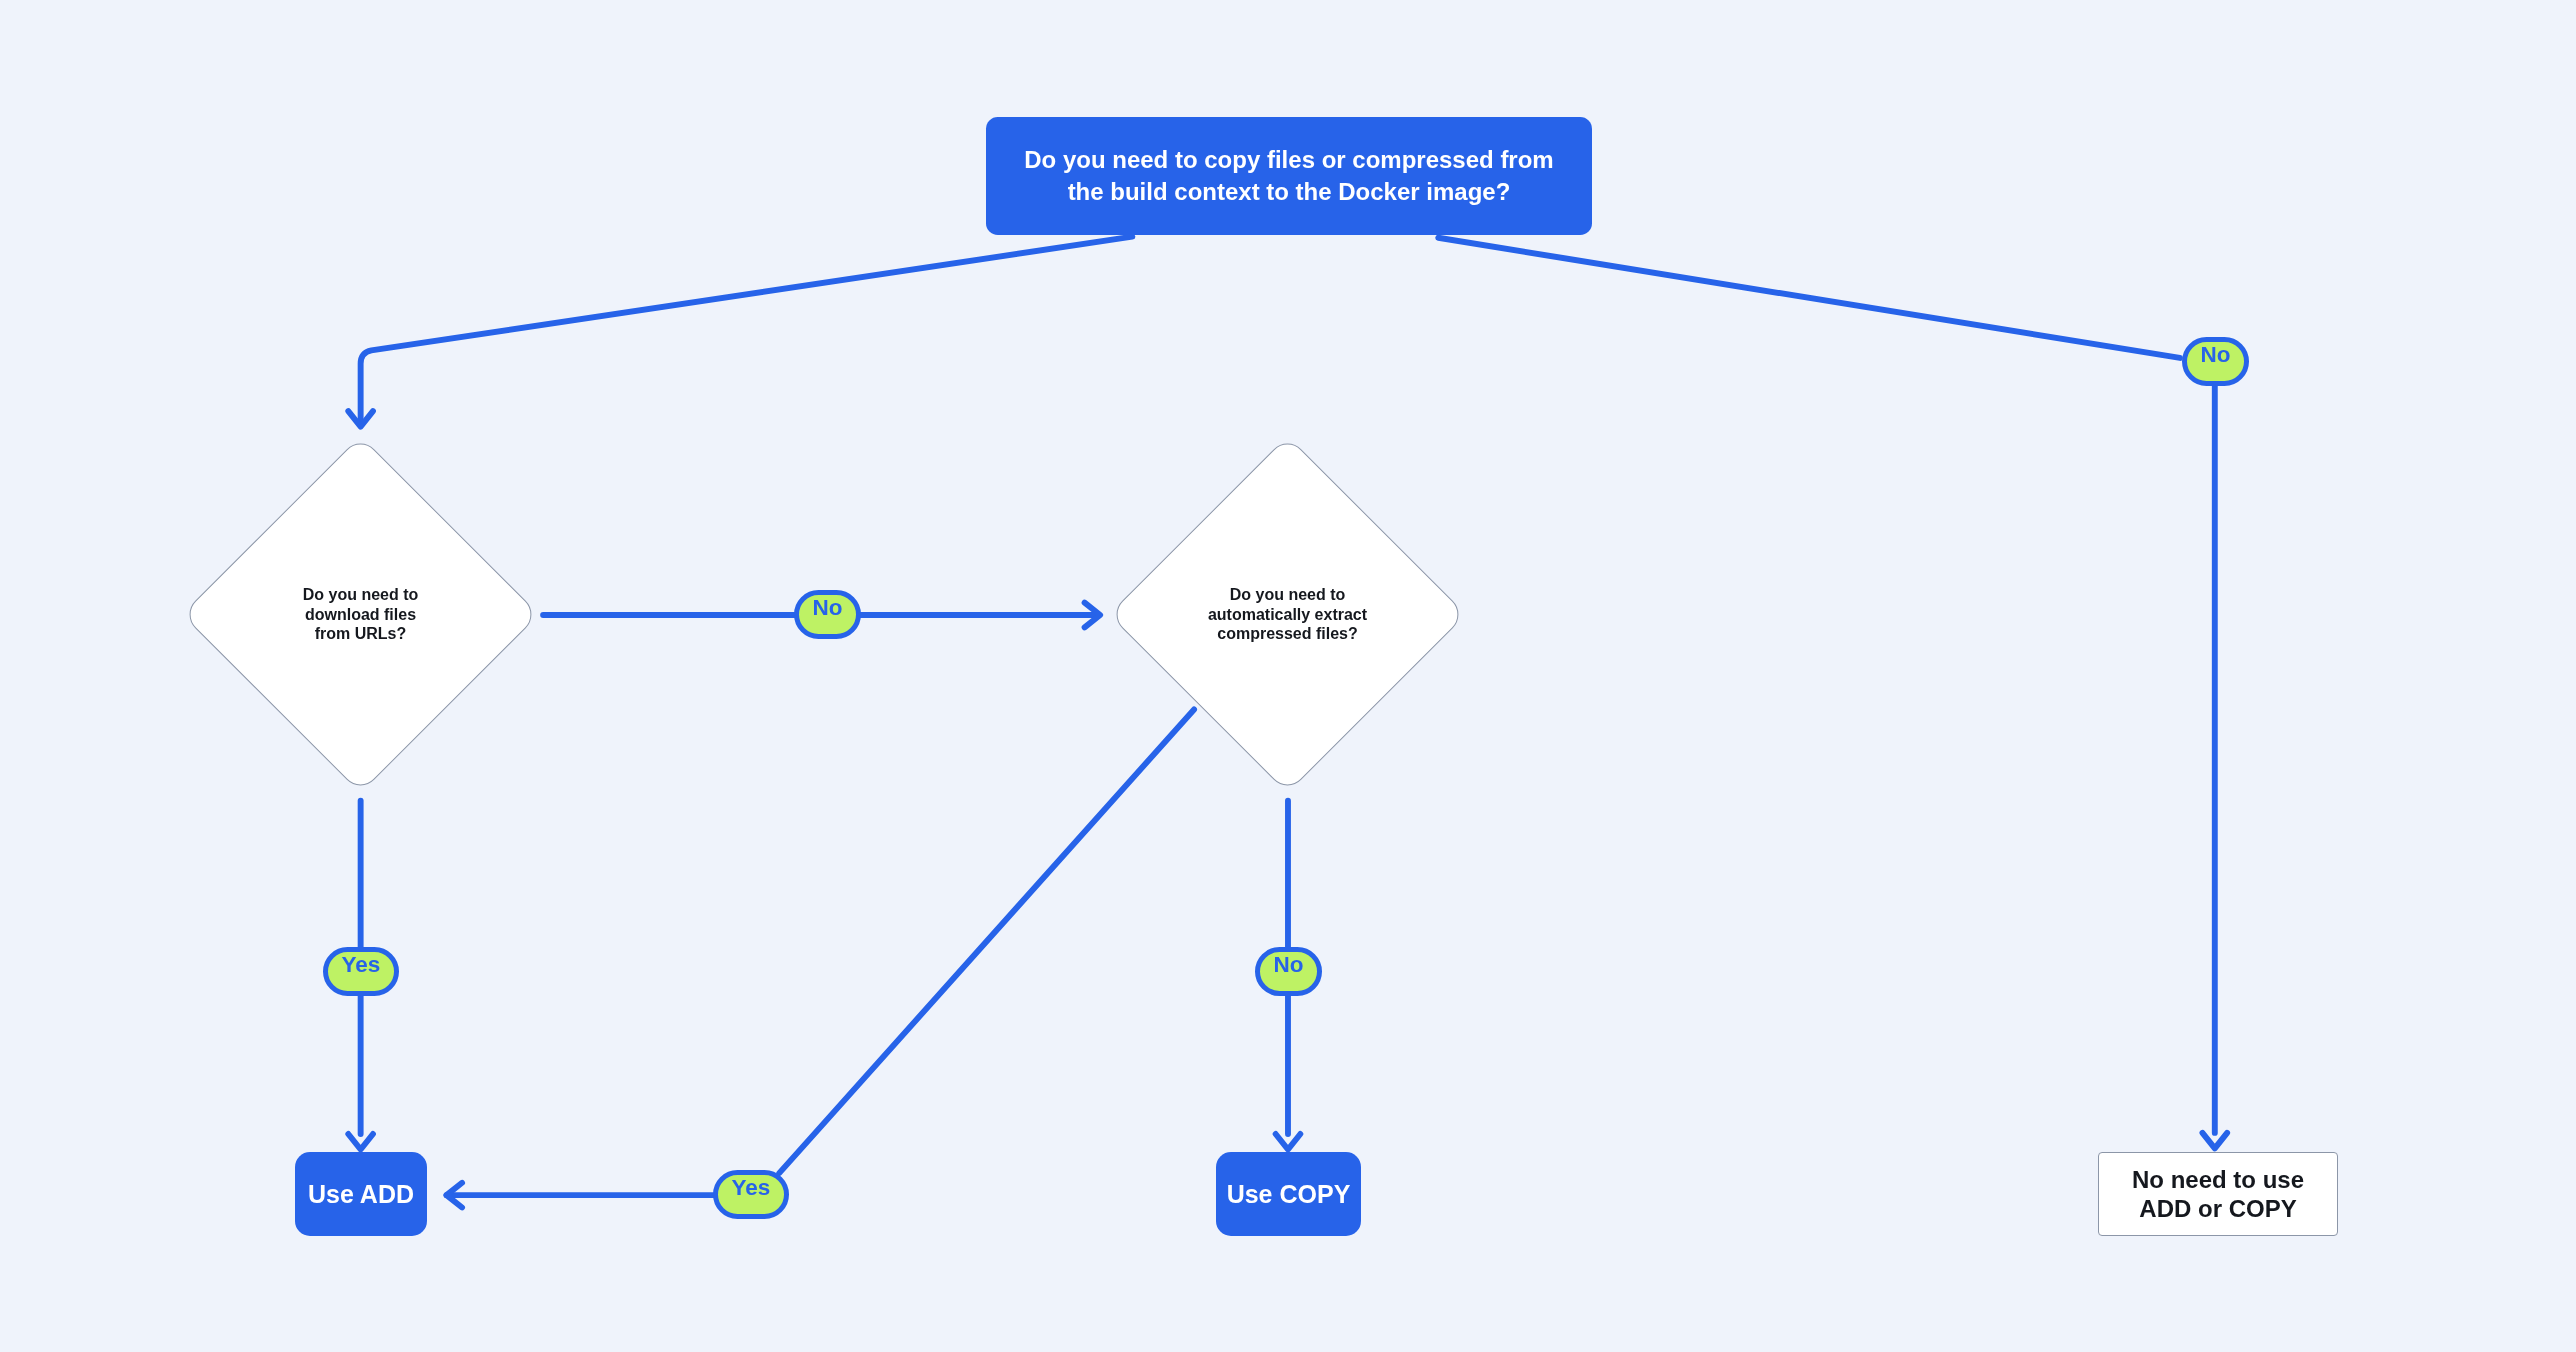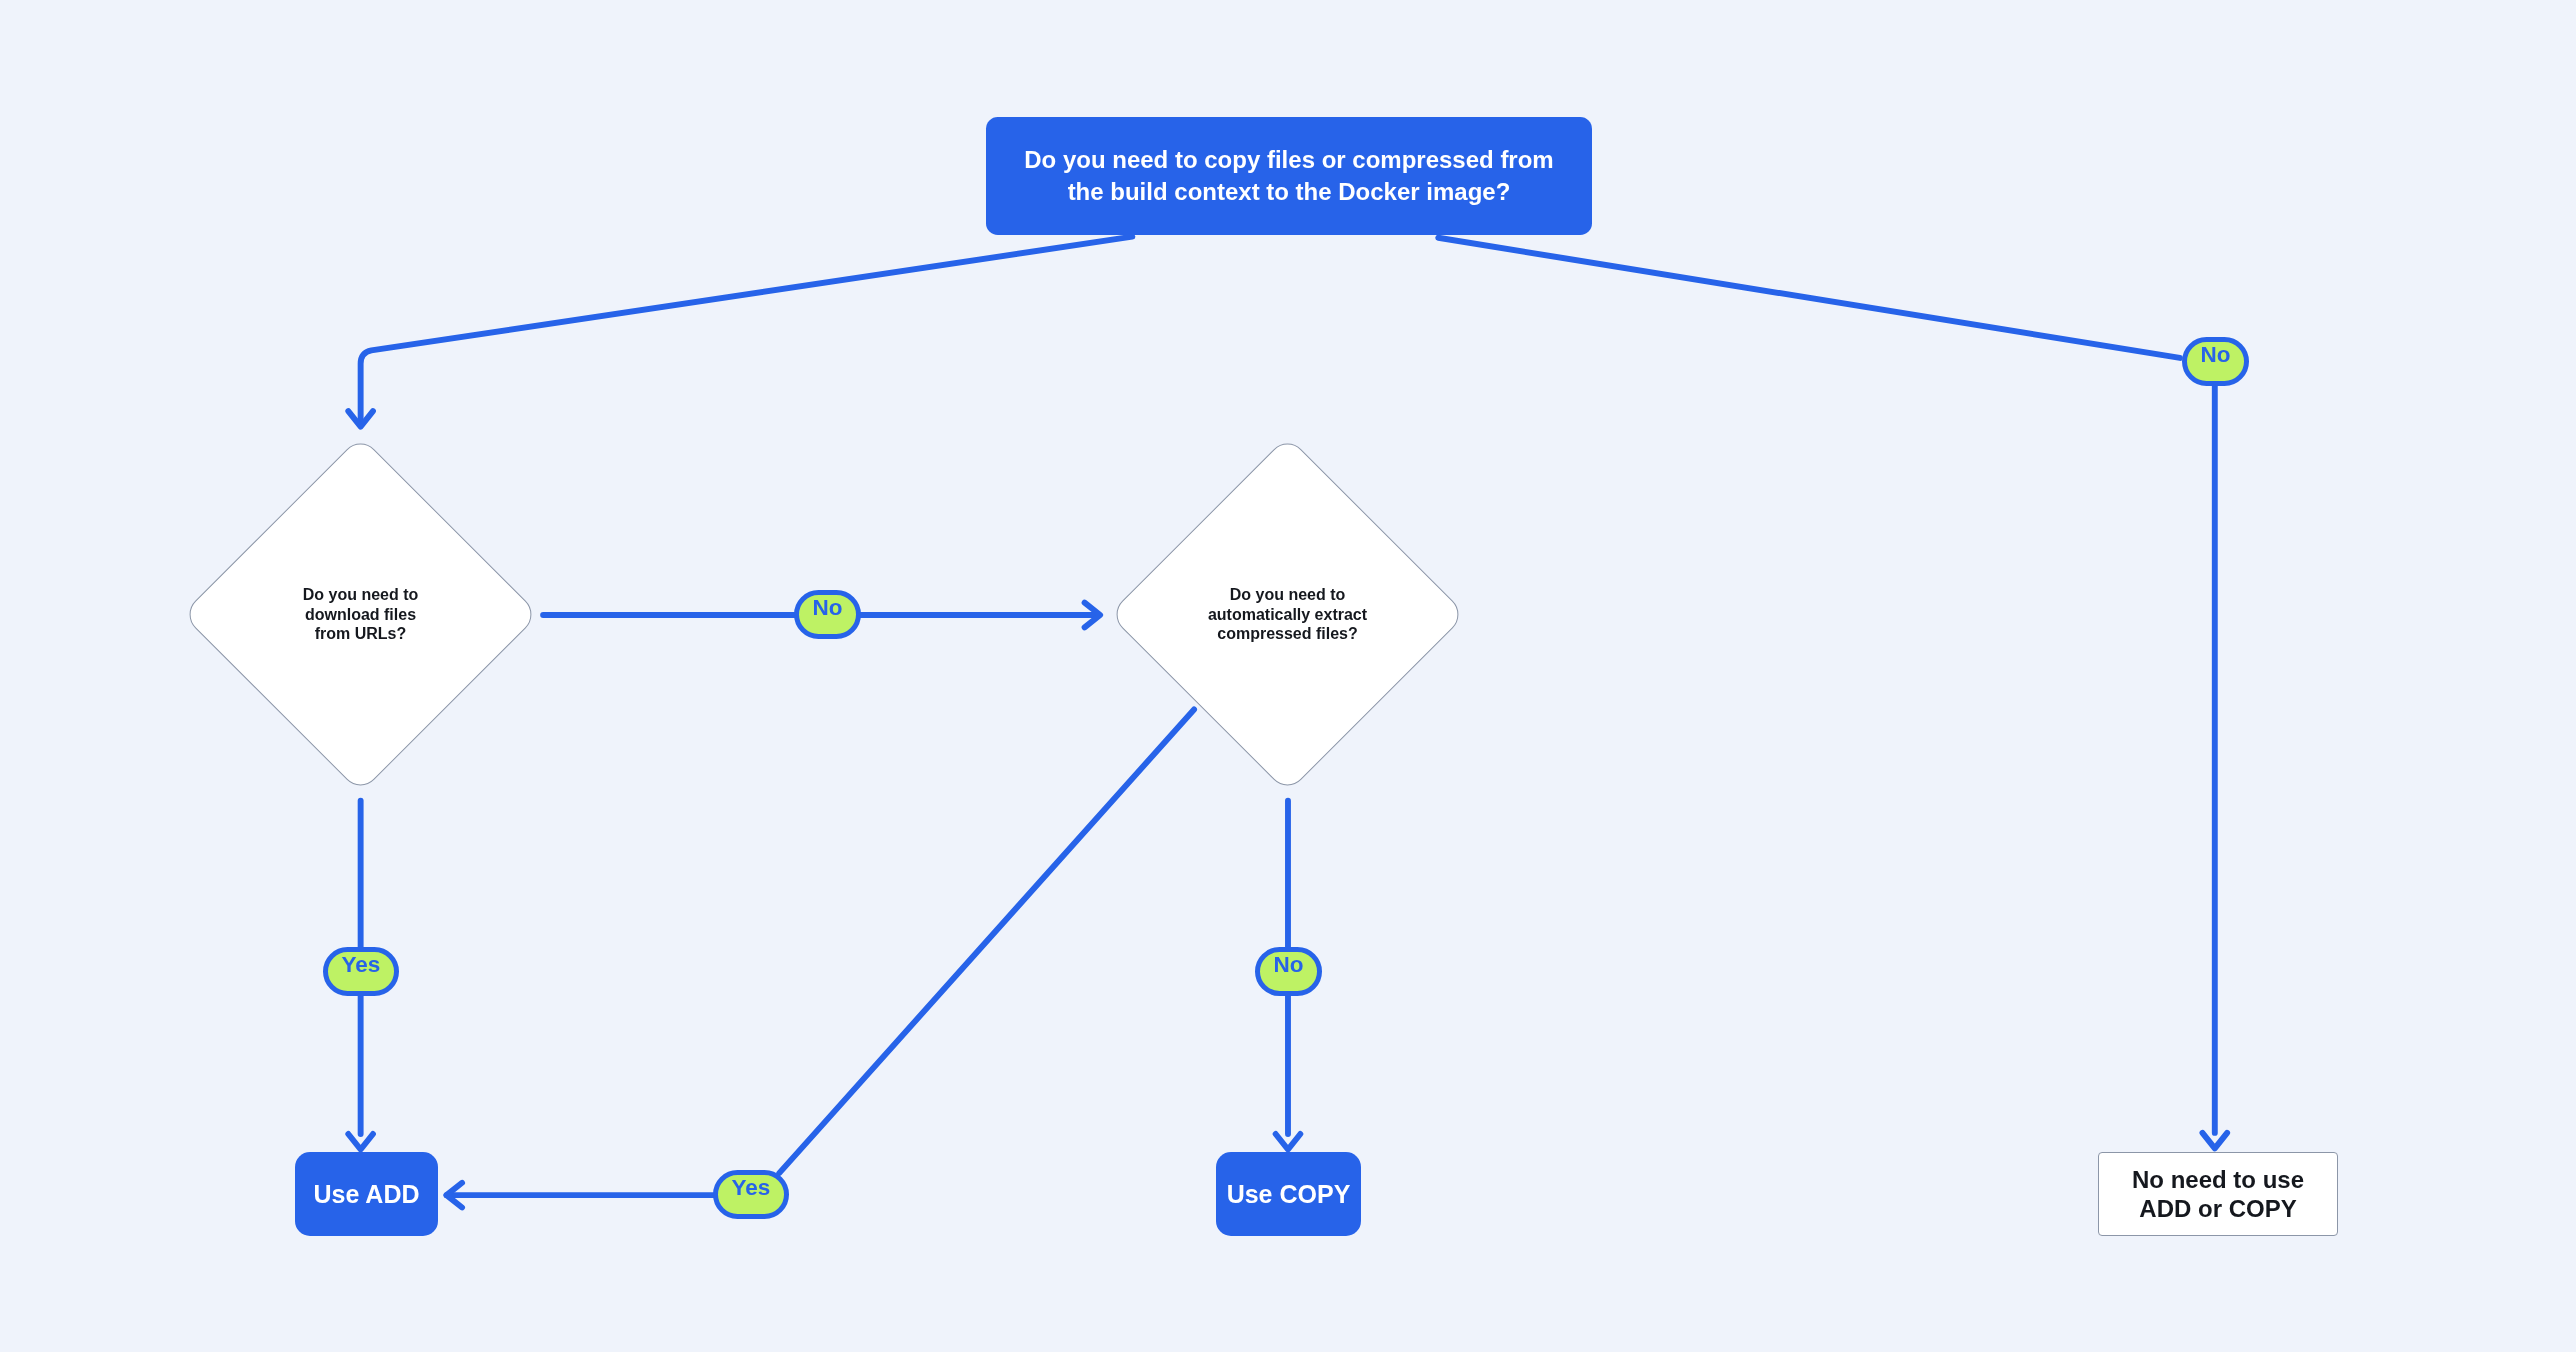--- a/index.html
+++ b/index.html
@@ -77,21 +77,21 @@
 
   
   .result-blue {
     background: #2763E9;
     border-radius: 15px;
     display: flex; align-items: center; justify-content: center;
     color: #FFFFFF;
     font-size: 25px; font-weight: 700;
     text-align: center;
   }
-  .result-use-add  { left: 295px;  top: 1152px; width: 143px; height: 84px; }
+  .result-use-add  { left: 295px;  top: 1152px; width: 132px; height: 84px; }
   .result-use-copy { left: 1216px; top: 1152px; width: 145px; height: 84px; }
   .result-plain {
     left: 2098px; top: 1152px; width: 240px; height: 84px;
     background: #FFFFFF;
     border: 1.6px solid #8C96A8;
     border-radius: 4px;
     display: flex; align-items: center; justify-content: center;
     color: #15181E;
     font-size: 24px; font-weight: 700;
     text-align: center; line-height: 1.22;

